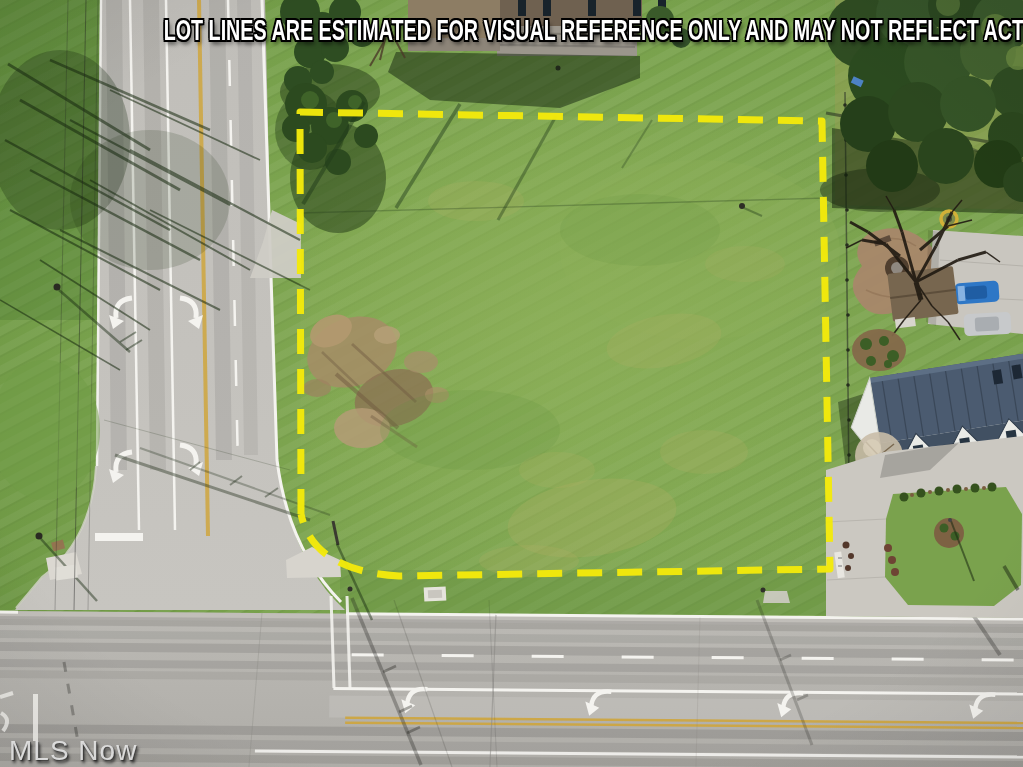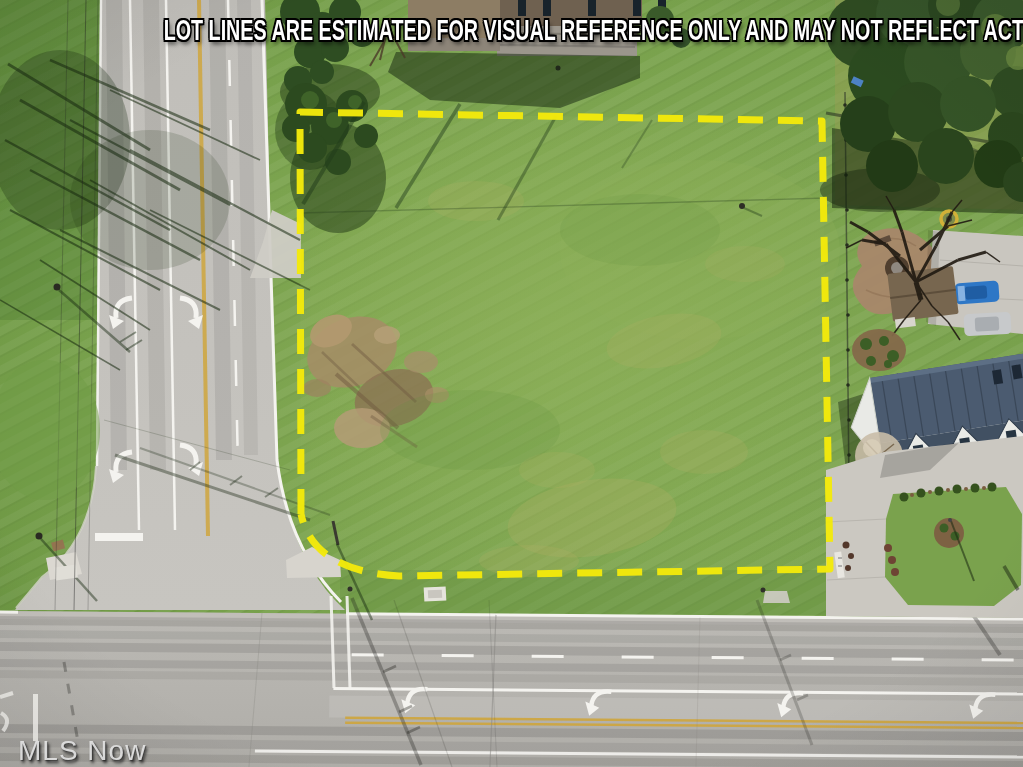--- a/index.html
+++ b/index.html
@@ -9,21 +9,21 @@
   .disclaimer{
     position:absolute;top:15px;left:0;width:1023px;text-align:center;
     font-size:29px;font-weight:bold;line-height:1.05;color:#ffffff;
     white-space:nowrap;letter-spacing:0px;
     transform:scaleX(.68);transform-origin:50% 50%;
     text-shadow:-2px -2px 0 #000,2px -2px 0 #000,-2px 2px 0 #000,2px 2px 0 #000,
                 0 -2px 0 #000,0 2px 0 #000,-2px 0 0 #000,2px 0 0 #000,
                 3px 4px 5px rgba(0,0,0,.65);
   }
   .watermark{
-    position:absolute;left:18px;top:735px;font-size:28px;font-weight:500;
+    position:absolute;left:9px;top:735px;font-size:28px;font-weight:500;
     color:rgba(228,228,228,.92);letter-spacing:1px;
     text-shadow:2px 3px 3px rgba(30,30,30,.85),1px 1px 1px rgba(30,30,30,.6);
   }
 </style>
 </head>
 <body>
 
 <div id="stage">
 
 <svg width="1023" height="767" viewBox="0 0 1023 767">

